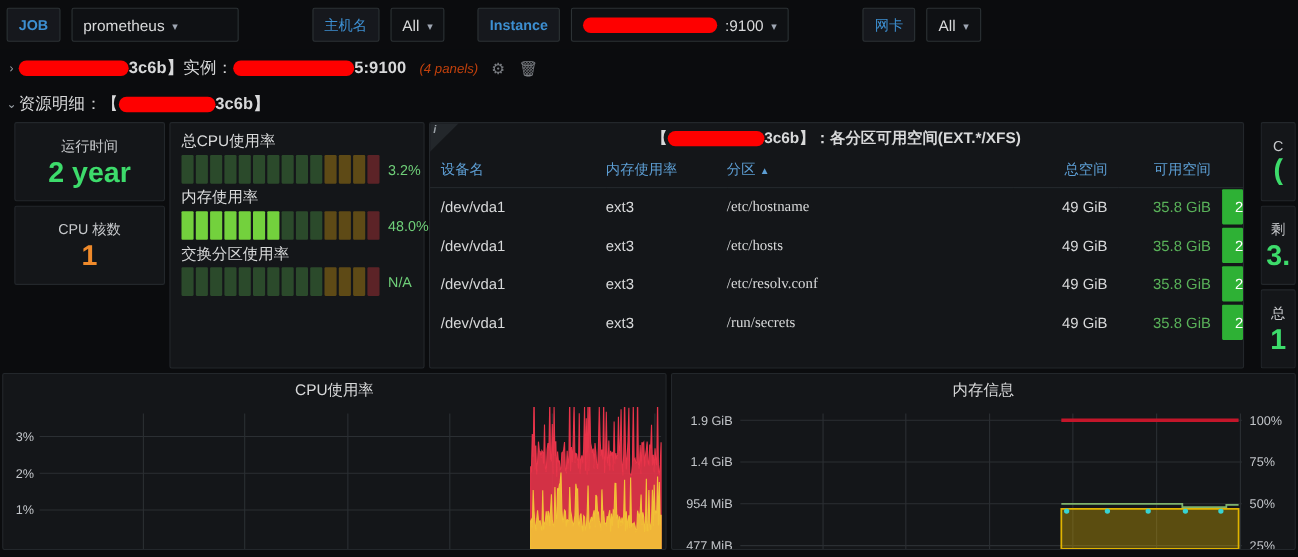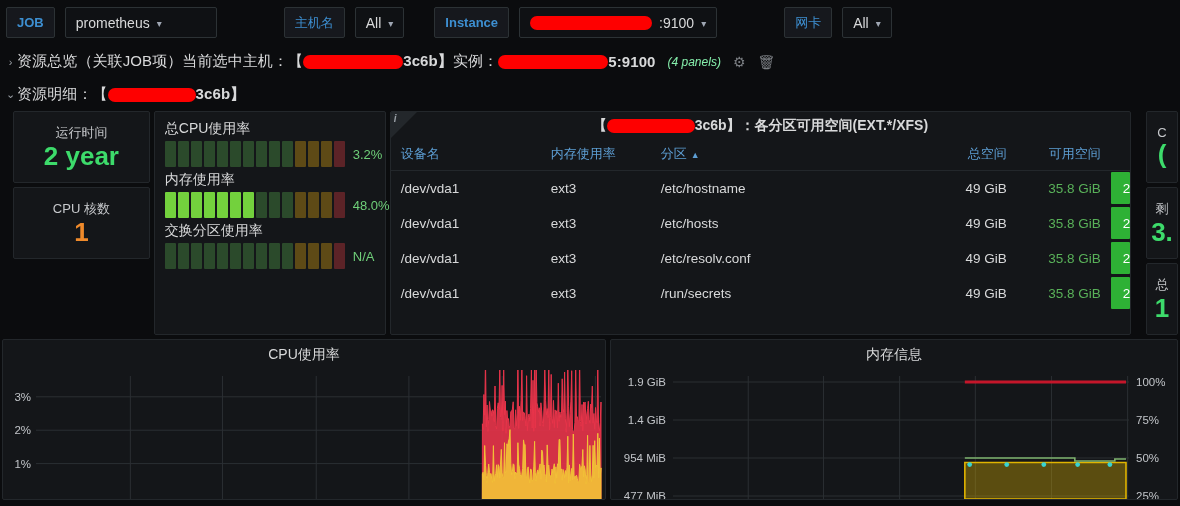--- a/index.html
+++ b/index.html
@@ -77,21 +77,21 @@
     white-space: nowrap;
   }
   .row-header .chev {
     width: 13px; text-align: center;
     color: #9aa0a6; font-size: 11px;
   }
   .row-title { font-weight: 500; letter-spacing: .1px; }
   .row-title b { font-weight: 700; }
   .panel-count {
     margin-left: 12px;
-    color: #86efac;
+    color: #c2410c;
     font-size: 12px;
     font-style: italic;
   }
   .row-icon {
     margin-left: 12px;
     color: #8e9297;
     font-size: 14px;
     opacity: .85;
   }
 
@@ -203,21 +203,21 @@
     margin: 1px 0 1px 0;
     display: flex; align-items: center;
     padding-left: 12px;
     color: #ffffff;
     font-size: 13.5px;
     font-weight: 500;
     border-radius: 1px;
   }
   .col-dev { width: 160px; padding-left: 10px !important; }
   .col-fs  { width: 110px; }
-  .col-part{ width: 260px; }
+  .col-part{ width: 260px; font-family: Liberation Serif, serif; }
   .col-tot { width: 96px; }
   .col-av  { width: 94px; }
 
   
   .stat-col-right { width: 33px; overflow: hidden; }
   .stat-right {
     height: 72px;
     display: flex; flex-direction: column;
     align-items: center; justify-content: center;
     overflow: hidden;
@@ -281,21 +281,20 @@
     <div class="var-pill">
       <span>All</span>
       <span class="caret">▾</span>
     </div>
   </div>
 
 </div>
 
 <div class="row-header">
   <span class="chev">›</span>
-  <span class="row-title">资源总览（关联JOB项）当前选中主机：【</span>
   <span class="redact r2"></span>
   <span class="row-title"><b>3c6b】</b></span>
   <span class="row-title">实例：</span>
   <span class="redact r3"></span>
   <span class="row-title"><b>5:9100</b></span>
   <span class="panel-count">(4 panels)</span>
   <span class="row-icon">⚙</span>
   <span class="row-icon">🗑</span>
 </div>
 

